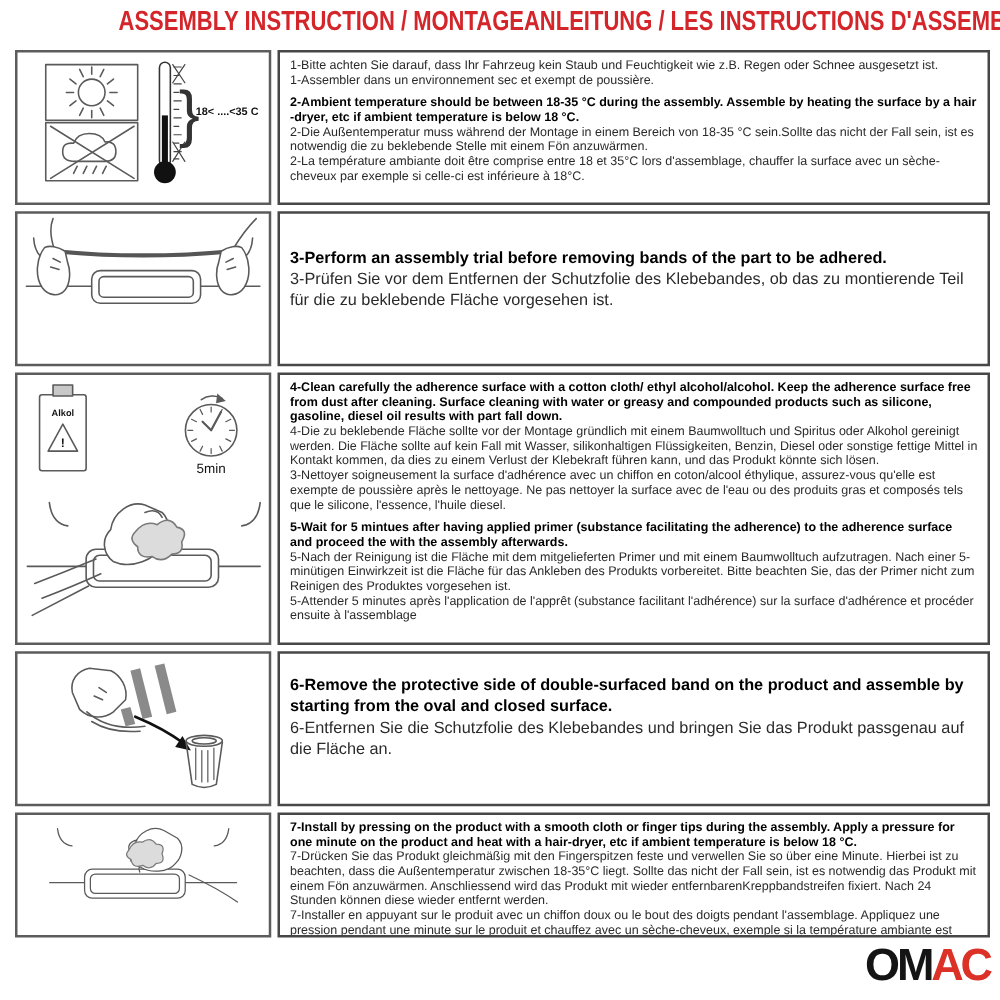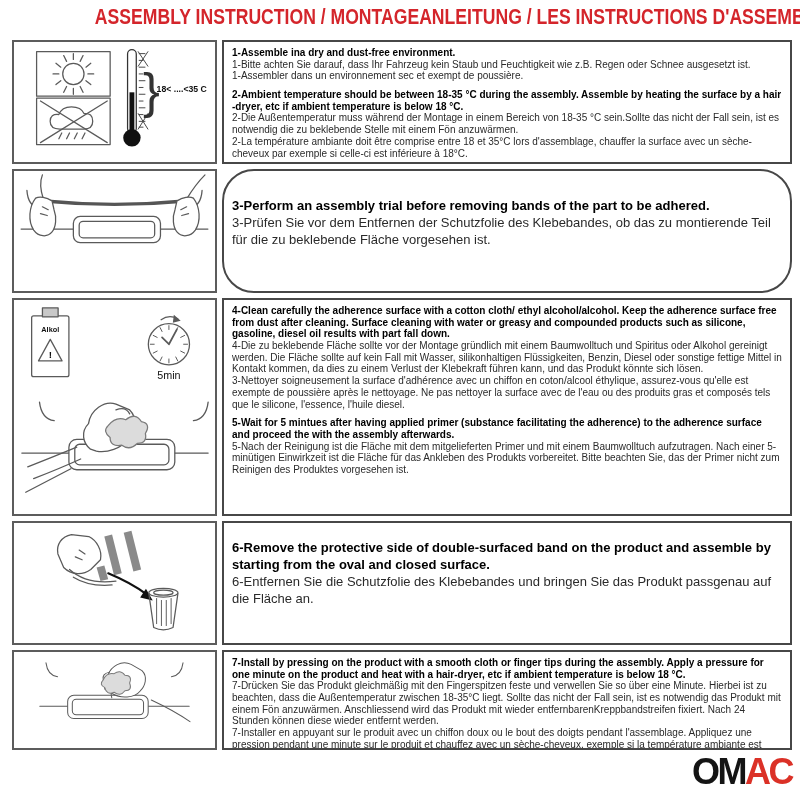--- a/index.html
+++ b/index.html
@@ -13,21 +13,21 @@
   .fig{flex:0 0 205px;width:205px;border:2px solid #5c5c5c;background:#fff;box-sizing:border-box;}
   .fig svg{display:block;width:100%;height:100%;}
   .txt{flex:1;border:2px solid #474747;background:#fff;box-sizing:border-box;
        padding:5px 8px 3px 8px;overflow:hidden;}
   .small p{margin:0;font-size:10px;line-height:1.17;color:#2a2a2a;}
   .small .en{font-weight:bold;color:#000;}
   .sec{margin-bottom:7px;}
   .sec:last-child{margin-bottom:0;}
   .big p{margin:0;font-size:13px;line-height:1.32;color:#2a2a2a;}
   .big .en{font-weight:bold;color:#000;}
-  .pt26{padding-top:26px;border-radius:32px;}
+  .pt26{padding-top:26px;}
   .pt16{padding-top:16px;}
   .logo{position:absolute;right:6px;bottom:8px;background:#fff;padding:2px 2px 2px 14px;
         font-weight:bold;font-size:36px;line-height:1;letter-spacing:-2.5px;white-space:nowrap;}
   .logo .lb{color:#141414;}
   .logo .lr{color:var(--logo-red,#d4252b);}
 </style>
 </head>
 <body>
 
 <div class="sheet">
@@ -60,21 +60,20 @@
               <path d="M128,12 h6 M128,19 h4 M128,26 h6 M128,33 h4 M128,40 h6 M128,47 h4 M128,54 h6 M128,61 h4 M128,68 h6 M128,75 h4 M128,82 h6 M128,88 h4" stroke="#444" stroke-width="1"></path>
               <path d="M127,10 L137,25 M137,10 L127,25 M127,74 L137,90 M137,74 L127,90" stroke="#444" stroke-width="1"></path>
             </g>
             <text x="132" y="68" font-size="52" fill="#333" stroke="none">}</text>
             <text x="146" y="52" font-size="9" font-weight="bold" fill="#111" stroke="none">18&lt; ....&lt;35 C</text>
           </g>
         </svg>
       </div>
       <div class="txt small">
         <div class="sec">
-          <p class="en">1-Assemble ina dry and dust-free environment.</p>
           <p>1-Bitte achten Sie darauf, dass Ihr Fahrzeug kein Staub und Feuchtigkeit wie z.B. Regen oder Schnee ausgesetzt ist.</p>
           <p>1-Assembler dans un environnement sec et exempt de poussière.</p>
         </div>
         <div class="sec">
           <p class="en">2-Ambient temperature should be between 18-35 °C  during the assembly. Assemble by heating the surface by a hair -dryer, etc if ambient temperature is below 18 °C.</p>
           <p>2-Die Außentemperatur muss während der Montage in einem Bereich von 18-35 °C  sein.Sollte das nicht der Fall sein, ist es notwendig die zu beklebende Stelle mit einem Fön anzuwärmen.</p>
           <p>2-La température ambiante doit être comprise entre 18 et 35°C lors d'assemblage, chauffer la surface avec un sèche-cheveux par exemple si celle-ci est inférieure à 18°C.</p>
         </div>
       </div>
     </div>
@@ -149,20 +148,21 @@
       </div>
       <div class="txt small">
         <div class="sec">
           <p class="en">4-Clean carefully the adherence surface with a cotton cloth/ ethyl alcohol/alcohol. Keep the adherence surface free from dust after cleaning. Surface cleaning with water or greasy and compounded products such as silicone, gasoline, diesel oil results with part fall down.</p>
           <p>4-Die zu beklebende Fläche sollte vor der Montage gründlich mit einem Baumwolltuch und Spiritus oder Alkohol gereinigt werden. Die Fläche sollte auf kein Fall mit Wasser, silikonhaltigen Flüssigkeiten, Benzin, Diesel oder sonstige fettige Mittel in Kontakt kommen, da dies zu einem Verlust der Klebekraft führen kann, und das Produkt könnte sich lösen.</p>
           <p>3-Nettoyer soigneusement la surface d'adhérence avec un chiffon en coton/alcool éthylique, assurez-vous qu'elle est exempte de poussière après le nettoyage. Ne pas nettoyer la surface avec de l'eau ou des produits gras et composés tels que le silicone, l'essence, l'huile diesel.</p>
         </div>
         <div class="sec">
           <p class="en">5-Wait for 5 mintues after having applied primer (substance facilitating the adherence) to the adherence surface and proceed the with the assembly afterwards.</p>
           <p>5-Nach der Reinigung ist die Fläche mit dem mitgelieferten Primer und mit einem Baumwolltuch aufzutragen. Nach einer 5-minütigen Einwirkzeit ist die Fläche für das Ankleben des Produkts vorbereitet. Bitte beachten Sie, das der Primer nicht zum Reinigen des Produktes vorgesehen ist.</p>
+          <p>5-Attender 5 minutes après l'application de l'apprêt (substance facilitant l'adhérence) sur la surface d'adhérence et procéder ensuite à l'assemblage</p>
         </div>
       </div>
     </div>
 
     <div class="row" style="height:124px">
       <div class="fig">
         <svg viewBox="0 0 205 124">
           <g stroke="#5a5a5a" fill="none" stroke-width="1.3" stroke-linecap="round" stroke-linejoin="round">
             <g>
               <path d="M58,12 c-10,2 -16,10 -14,20 l6,14 c8,8 20,8 28,2 l10,-10 c2,-10 -4,-20 -12,-24 z" fill="#fff"></path>

